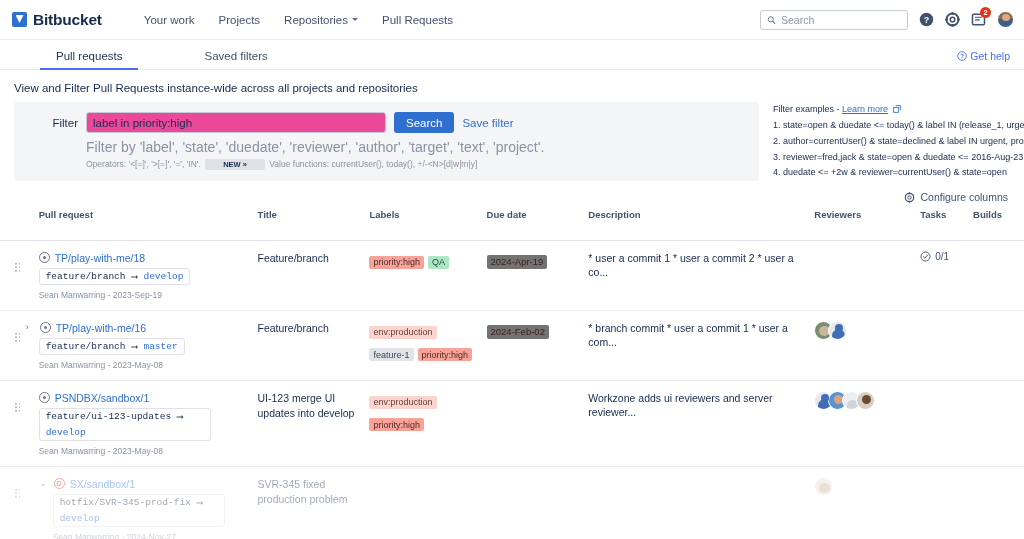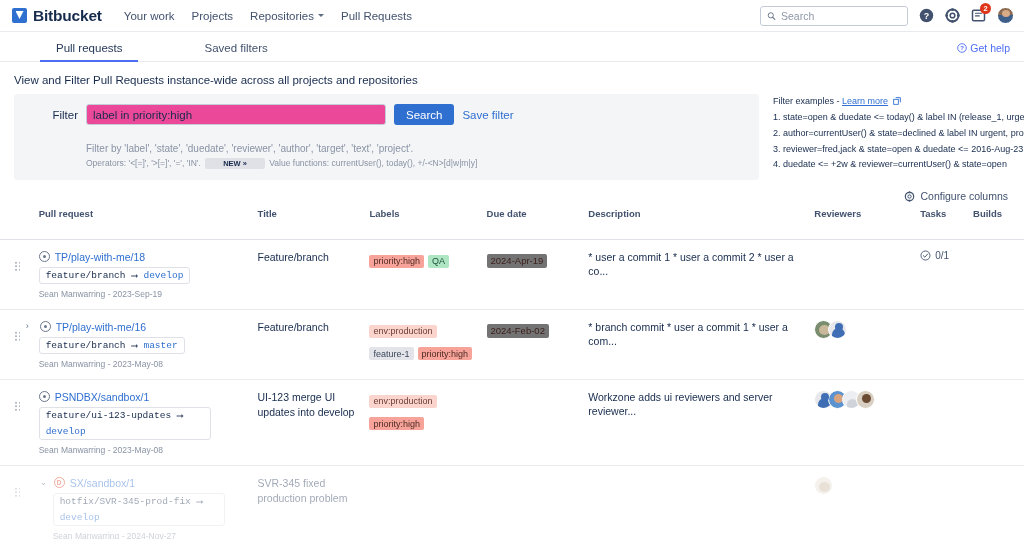--- a/index.html
+++ b/index.html
@@ -5,38 +5,38 @@
   * { box-sizing: border-box; margin: 0; padding: 0; }
   html, body {
     width: 1024px; height: 539px;
     background: #ffffff;
     font-family: "Liberation Sans", sans-serif;
     color: #172b4d;
     overflow: hidden;
   }
   
   .topnav {
-    height: 32px;
+    height: 40px;
     display: flex; 
     padding: 0 10px 0 12px;
     border-bottom: 1px solid #e8eaee;
     background: #fff;
   }
   .brand { display: flex; align-items: center; gap: 6px; margin-right: 22px; }
   .brand-mark {
     width: 15px; height: 15px; border-radius: 2px;
     background: #2f6fd0; position: relative;
   }
   .brand-mark::after {
     content: ""; position: absolute; left: 3.5px; top: 3px;
     width: 8px; height: 8px; background: #fff;
     clip-path: polygon(0 0, 100% 0, 50% 100%);
   }
   .brand-name { font-size: 15.5px; font-weight: 700; letter-spacing: -.2px; color: #172b4d; }
-  .navlinks { display: flex; align-items: center; gap: 17px; }
+  .navlinks { display: flex; align-items: center; gap: 24px; margin-left: 20px; }
   .navlink {
     font-size: 11.5px; color: #42526e; cursor: pointer;
     display: flex; align-items: center; gap: 4px; white-space: nowrap;
   }
   .caret { width:0;height:0;border-left:3.2px solid transparent;border-right:3.2px solid transparent;border-top:3.8px solid #5e6c84; display:inline-block; }
   .nav-right { margin-left: auto; display: flex; align-items: center; gap: 11px; }
   .searchbox {
     width: 148px; height: 20px; border: 1px solid #c5cbd6; border-radius: 3px;
     display: flex; align-items: center; gap: 5px; padding: 0 6px; background: #fff;
   }
@@ -94,21 +94,21 @@
     width: 300px; height: 21px; border: 1px solid #c5cbd6; border-radius: 3px;
     font-size: 11.5px; padding: 0 6px; font-family: inherit; color: #172b4d;
     outline: none; background: #ec4899;
   }
   .btn-search {
     background: #2f6fd0; color: #fff; border: none; border-radius: 3px;
     height: 21px; padding: 0 12px; font-size: 11.5px; cursor: pointer;
     font-family: inherit;
   }
   .link-save { font-size: 11.5px; color: #2f6fd0; cursor: pointer; }
-  .filter-hint { font-size: 10px; color: #8993a4; margin-left: 60px; margin-top: 18px; }
+  .filter-hint { font-size: 14px; color: #8993a4; margin-left: 60px; margin-top: 6px; }
   .filter-hint2 { font-size: 8.5px; color: #8993a4; margin-left: 60px; margin-top: 4px; }
   .chip-new {
     background: #dfe1e6; color: #172b4d; font-size: 7.5px; font-weight: 700;
     border-radius: 2px; padding: 1px 18px; margin: 0 2px;
   }
   .examples { flex: 1; padding-top: 2px; }
   .ex-head { font-size: 9px; color: #172b4d; margin-bottom: 4px; }
   .ex-head a { color: #2f6fd0; text-decoration: underline; }
   .ex-item { font-size: 9px; color: #172b4d; line-height: 1.75; white-space: nowrap; }
 

